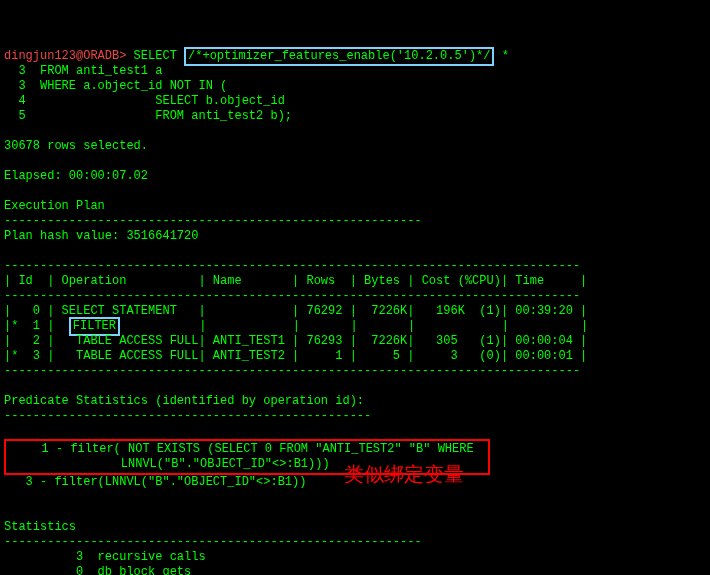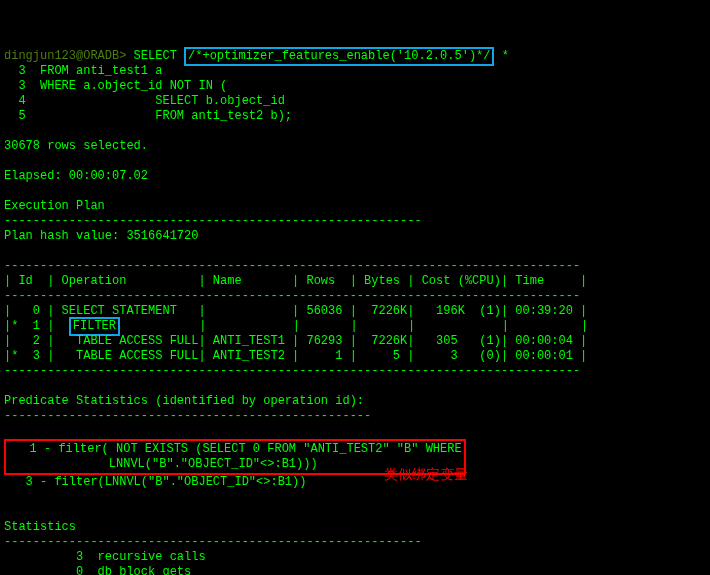--- a/index.html
+++ b/index.html
@@ -7,39 +7,38 @@
     color: #00ff00;
     font-family: "Courier New", monospace;
     font-size: 12px;
     line-height: 15px;
     margin: 0;
     padding: 4px;
     white-space: pre;
     width: 710px;
     box-sizing: border-box;
   }
-  .yellow { color: #4d7c0f; }
+  .yellow { color: #ef4444; }
   .red-box {
-    border: 2px solid #0ea5e9;
+    border: 2px solid #7dd3fc;
     display: inline-block;
     padding: 0 2px;
     margin: -2px 0;
     text-align: right;
   }
   .red-box-block {
     border: 2px solid #ff0000;
     display: inline-block;
-    padding: 1px 2px;
+    padding: 1px 14px;
   }
   .anno {
     color: #ff0000;
     font-family: sans-serif;
-    font-size: 14px;
+    font-size: 20px;
     position: absolute;
-    margin-left: 40px;
   }
   .wrap { position: relative; }
 </style>
 </head>
 <body>
 
 
 <div class="wrap"><span class="yellow">dingjun123@ORADB&gt;</span><span> SELECT </span><span class="red-box">/*+optimizer_features_enable('10.2.0.5')*/</span><span> *</span>
 <span>  3  FROM anti_test1 a</span>
 <span>  3  WHERE a.object_id NOT IN (</span>
@@ -50,21 +49,21 @@
 
 <span>Elapsed: 00:00:07.02</span>
 
 <span>Execution Plan</span>
 <span>----------------------------------------------------------</span>
 <span>Plan hash value: 3516641720</span>
 
 <span>--------------------------------------------------------------------------------</span>
 <span>| Id  | Operation          | Name       | Rows  | Bytes | Cost (%CPU)| Time     |</span>
 <span>--------------------------------------------------------------------------------</span>
-<span>|   0 | SELECT STATEMENT   |            | 56036 |  7226K|   196K  (1)| 00:39:20 |</span>
+<span>|   0 | SELECT STATEMENT   |            | 76292 |  7226K|   196K  (1)| 00:39:20 |</span>
 <span>|*  1 |  </span><span class="red-box">FILTER</span><span>           |            |       |       |            |          |</span>
 <span>|   2 |   TABLE ACCESS FULL| ANTI_TEST1 | 76293 |  7226K|   305   (1)| 00:00:04 |</span>
 <span>|*  3 |   TABLE ACCESS FULL| ANTI_TEST2 |     1 |     5 |     3   (0)| 00:00:01 |</span>
 <span>--------------------------------------------------------------------------------</span>
 
 <span>Predicate Statistics (identified by operation id):</span>
 <span>---------------------------------------------------</span>
 
 <span class="red-box-block"><span>   1 - filter( NOT EXISTS (SELECT 0 FROM "ANTI_TEST2" "B" WHERE</span>
 <span>              LNNVL("B"."OBJECT_ID"&lt;&gt;:B1)))</span></span>

